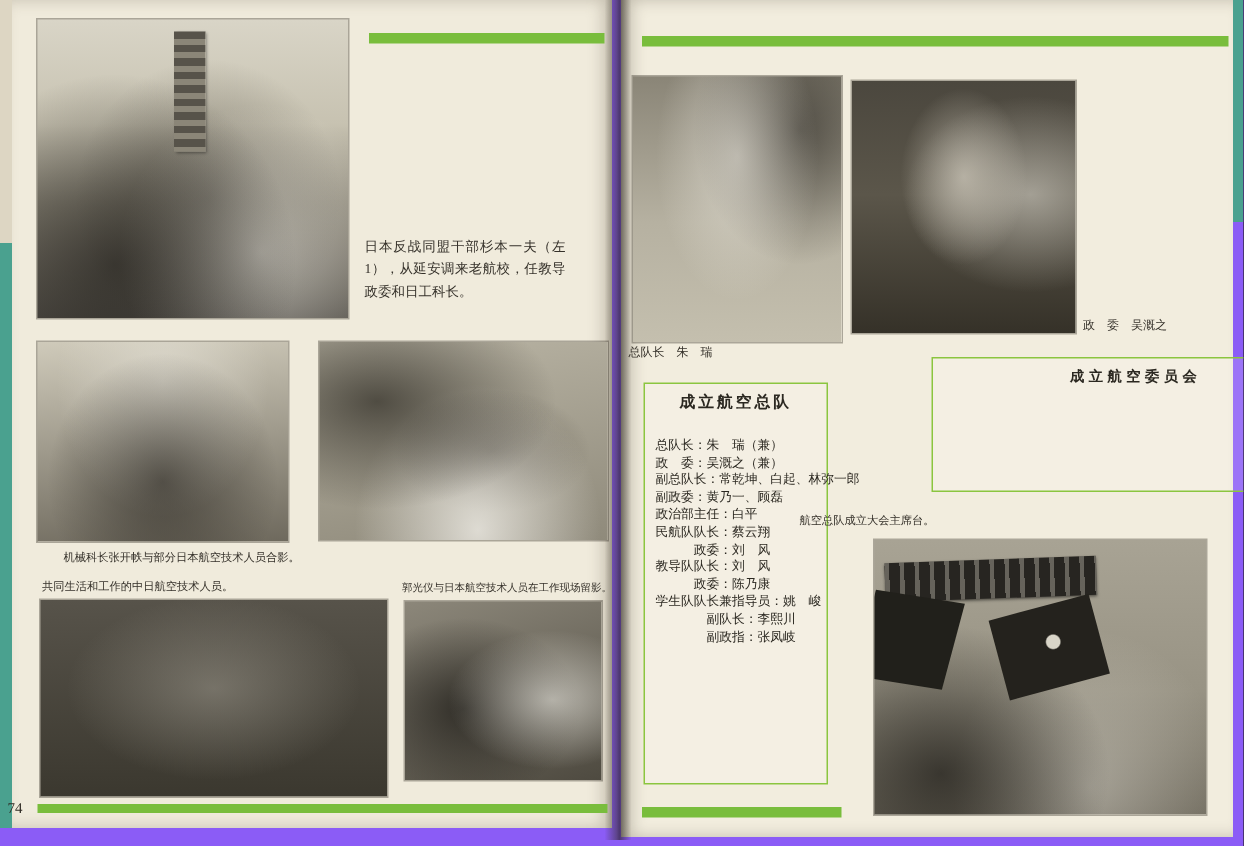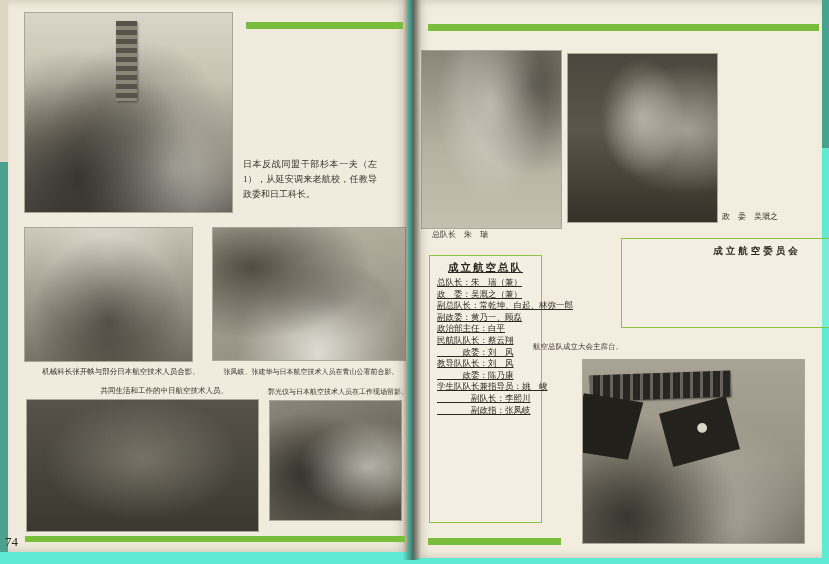--- a/index.html
+++ b/index.html
@@ -1,18 +1,18 @@
 <!DOCTYPE html>
 <html><head>
 <meta charset="utf-8">
 <style>
   html,body{margin:0;padding:0;background:#17140f;}
   .stage{position:relative;width:829px;height:564px;overflow:hidden;
          font-family:"Liberation Serif","DejaVu Serif",serif;color:#2b2821;
-         background:#5eead4;}
+         background:#8b5cf6;}
   .abs{position:absolute;}
 
   
   .edge-cream-left{left:0;top:0;width:11px;height:162px;background:#ddd6c3;}
   .edge-teal-left{left:0;top:162px;width:11px;height:390px;background:#4aa18f;}
   .edge-teal-right{left:821px;top:0;width:8px;height:148px;background:#4aa18f;}
 
   
   .page-left{left:8px;top:0;width:400px;height:552px;background:#f0ebdc;
              box-shadow:inset -6px 0 10px rgba(70,60,45,.25);}
@@ -79,42 +79,42 @@
     background-image:repeating-linear-gradient(90deg,rgba(220,215,200,.35) 0 3px,transparent 3px 10px);}
   .flag-l{left:-3%;top:20%;width:27%;height:32%;background:#21201b;transform:rotate(9deg) skewX(-6deg);}
   .flag-r{left:37%;top:24%;width:31%;height:30%;background:#24221d;transform:rotate(-15deg);
     background-image:radial-gradient(circle at 55% 45%, #d9d5c8 0 9%, transparent 11%);}
 
   
   .cap{color:#35312a;}
   .cap-top{left:243px;top:157px;width:134px;font-size:9px;line-height:15px;text-align:justify;}
   .cap-mech{left:28px;top:367px;width:186px;font-size:7.5px;text-align:center;white-space:nowrap;}
   .cap-snow{left:214px;top:367px;width:194px;font-size:7px;text-align:center;white-space:nowrap;}
-  .cap-joint{left:28px;top:386px;width:200px;font-size:7.5px;text-align:right;white-space:nowrap;}
+  .cap-joint{left:28px;top:386px;width:200px;font-size:7.5px;text-align:left;white-space:nowrap;}
   .cap-work{left:240px;top:387px;width:168px;font-size:7px;text-align:right;white-space:nowrap;}
-  .cap-zhu{left:419px;top:229px;font-size:8px;white-space:pre;margin-left:13px;}
+  .cap-zhu{left:419px;top:229px;font-size:8px;white-space:pre;}
   .cap-wu{left:722px;top:211px;font-size:8px;white-space:pre;font-family:Liberation Mono, monospace;}
   .cap-meeting{left:533px;top:342px;font-size:7.5px;white-space:nowrap;}
 
-  .pagenum{font-size:13px;color:#2e2a23;}
+  .pagenum{font-size:10px;color:#2e2a23;}
   .pn-left{left:5px;top:534px;}
   .pn-right{left:831px;top:537px;}
 
   
   .gbox{border:1.5px solid #8bc53f;box-sizing:border-box;background:rgba(255,255,252,.15);}
   .box-committee{left:573px;top:238px;width:272px;height:90px;padding:6px 10px 0;margin-left:48px;}
   .box-committee .title{text-align:center;font-size:9.5px;font-weight:bold;letter-spacing:3px;}
   .box-committee .body{margin-top:3px;font-size:8px;line-height:12px;text-indent:2em;text-align:justify;}
   .box-committee .row{font-size:8px;line-height:12px;white-space:pre;}
 
-  .box-corps{left:429px;top:255px;width:113px;height:268px;padding:5px 7px 12px;text-decoration:underline;}
+  .box-corps{left:429px;top:255px;width:123px;height:268px;padding:5px 7px 12px;}
   .box-corps .title{text-align:center;font-size:10.5px;font-weight:bold;letter-spacing:2px;}
   .box-corps .para{margin-top:5px;width:106px;font-size:8.5px;line-height:13px;text-indent:2em;text-align:justify;}
   .box-corps .appt{font-size:8.5px;line-height:11.6px;white-space:pre;}
-  .box-corps .appts{margin-top:2px;}
+  .box-corps .appts{margin-top:16px;}
 </style>
 </head>
 <body>
 
 <div class="stage">
 
   <div class="abs edge-cream-left"></div>
   <div class="abs edge-teal-left"></div>
   <div class="abs edge-teal-right"></div>
 
@@ -126,21 +126,20 @@
 
   <div class="abs photo p-pagoda">
     <div class="abs pagoda-tower"></div>
   </div>
   <div class="abs cap cap-top">日本反战同盟干部杉本一夫（左1），从延安调来老航校，任教导政委和日工科长。</div>
 
   <div class="abs photo p-mechanics"></div>
   <div class="abs photo p-snow"></div>
 
   <div class="abs cap cap-mech">机械科长张开帙与部分日本航空技术人员合影。</div>
-  <div class="abs cap cap-snow">张凤岐、张建华与日本航空技术人员在青山公署前合影。</div>
   <div class="abs cap cap-joint">共同生活和工作的中日航空技术人员。</div>
   <div class="abs cap cap-work">郭光仪与日本航空技术人员在工作现场留影。</div>
 
   <div class="abs photo p-uniform"></div>
   <div class="abs photo p-aircraft"></div>
 
   <div class="abs bar bar-bl"></div>
   <div class="abs pagenum pn-left">74</div>
 
   <div class="abs bar bar-tr"></div>

